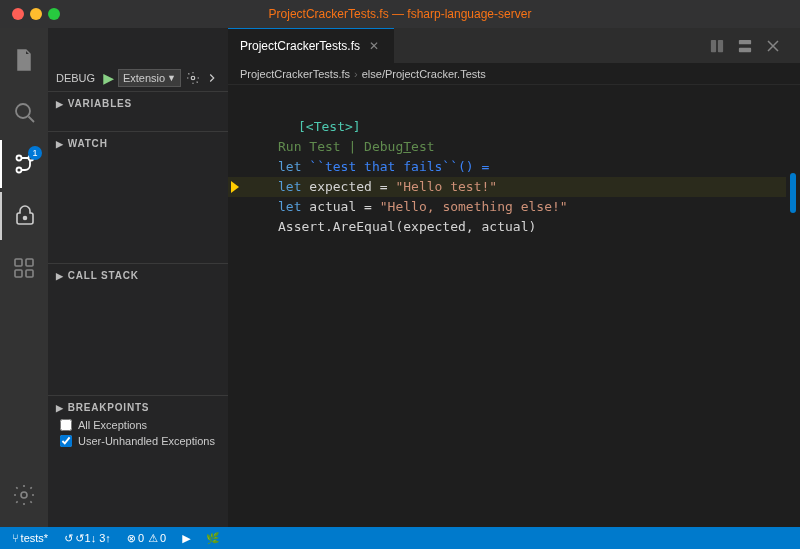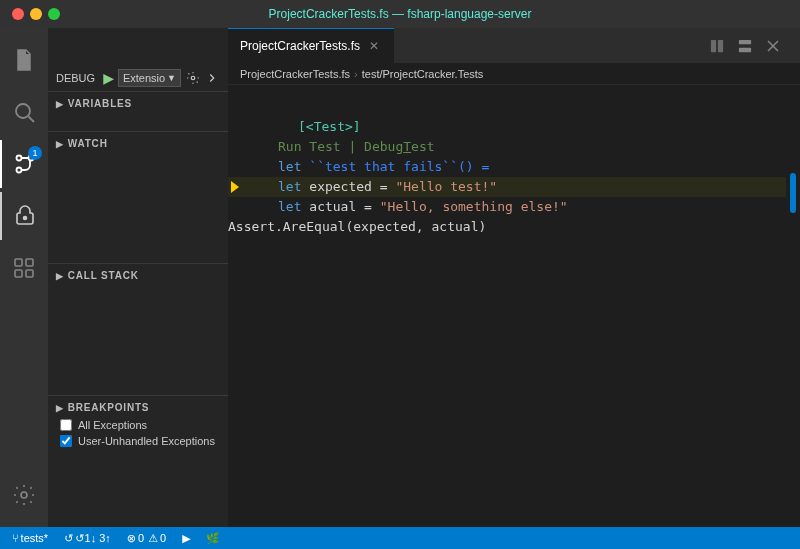--- a/index.html
+++ b/index.html
@@ -34,21 +34,21 @@
       width: 12px;
       height: 12px;
       border-radius: 50%;
       display: inline-block;
     }
     .btn-close { background: #ff5f56; }
     .btn-min { background: #ffbd2e; }
     .btn-max { background: #27c93f; }
     .titlebar-title {
       font-size: 12px;
-      color: #5eead4;
+      color: #f97316;
       text-align: center;
     }
 
     
     .main-layout {
       display: flex;
       height: calc(549px - 28px - 22px);
     }
 
     
@@ -476,21 +476,21 @@
           <svg width="12" height="12" viewBox="0 0 12 12" fill="currentColor">
               <path d="M1 1l10 10M11 1L1 11" stroke="currentColor" stroke-width="1.5"></path>
             </svg>
         </div>
       </div>
     </div>
 
     <div class="breadcrumb">
       <span>ProjectCrackerTests.fs</span>
       <span class="breadcrumb-sep">›</span>
-      <span>test/ProjectCracker.Tests</span>
+      <span>else/ProjectCracker.Tests</span>
     </div>
 
     <div class="editor-content" style="display:flex;">
       <div style="display:flex; flex-direction:column; flex:1; font-family: 'Menlo', monospace; font-size:13px; line-height:20px; padding: 4px 0;">
 
         <div style="display:flex;">
           <div style="width:14px; flex-shrink:0;"></div>
           <div style="width:36px; color:#858585; text-align:right; padding-right:10px; user-select:none;"></div>
           <div style="flex:1;">&nbsp;</div>
         </div>
@@ -520,21 +520,21 @@
           <div style="width:36px; color:#858585; text-align:right; padding-right:10px; user-select:none;"></div>
           <div style="flex:1;"><span style="color:#d4d4d4;">    </span><span style="color:#569cd6;">let</span><span style="color:#d4d4d4;text-align:center;"> expected = </span><span style="color:#ce9178;">"Hello test!"</span></div>
         </div>
 
         <div style="display:flex;">
           <div style="width:14px; flex-shrink:0;"></div>
           <div style="width:36px; color:#858585; text-align:right; padding-right:10px; user-select:none;"></div>
           <div style="flex:1;"><span style="color:#d4d4d4;">    </span><span style="color:#569cd6;">let</span><span style="color:#d4d4d4;"> actual = </span><span style="color:#ce9178;">"Hello, something else!"</span></div>
         </div>
 
-        <div style="display:flex;flex-direction:column;">
+        <div style="display:flex;">
           <div style="width:14px; flex-shrink:0;"></div>
           <div style="width:36px; color:#858585; text-align:right; padding-right:10px; user-select:none;"></div>
           <div style="flex:1; color:#d4d4d4;">    Assert.AreEqual(expected, actual)</div>
         </div>
       </div>
 
       <div class="editor-scrollbar">
         <div class="scrollbar-thumb"></div>
       </div>
     </div>

